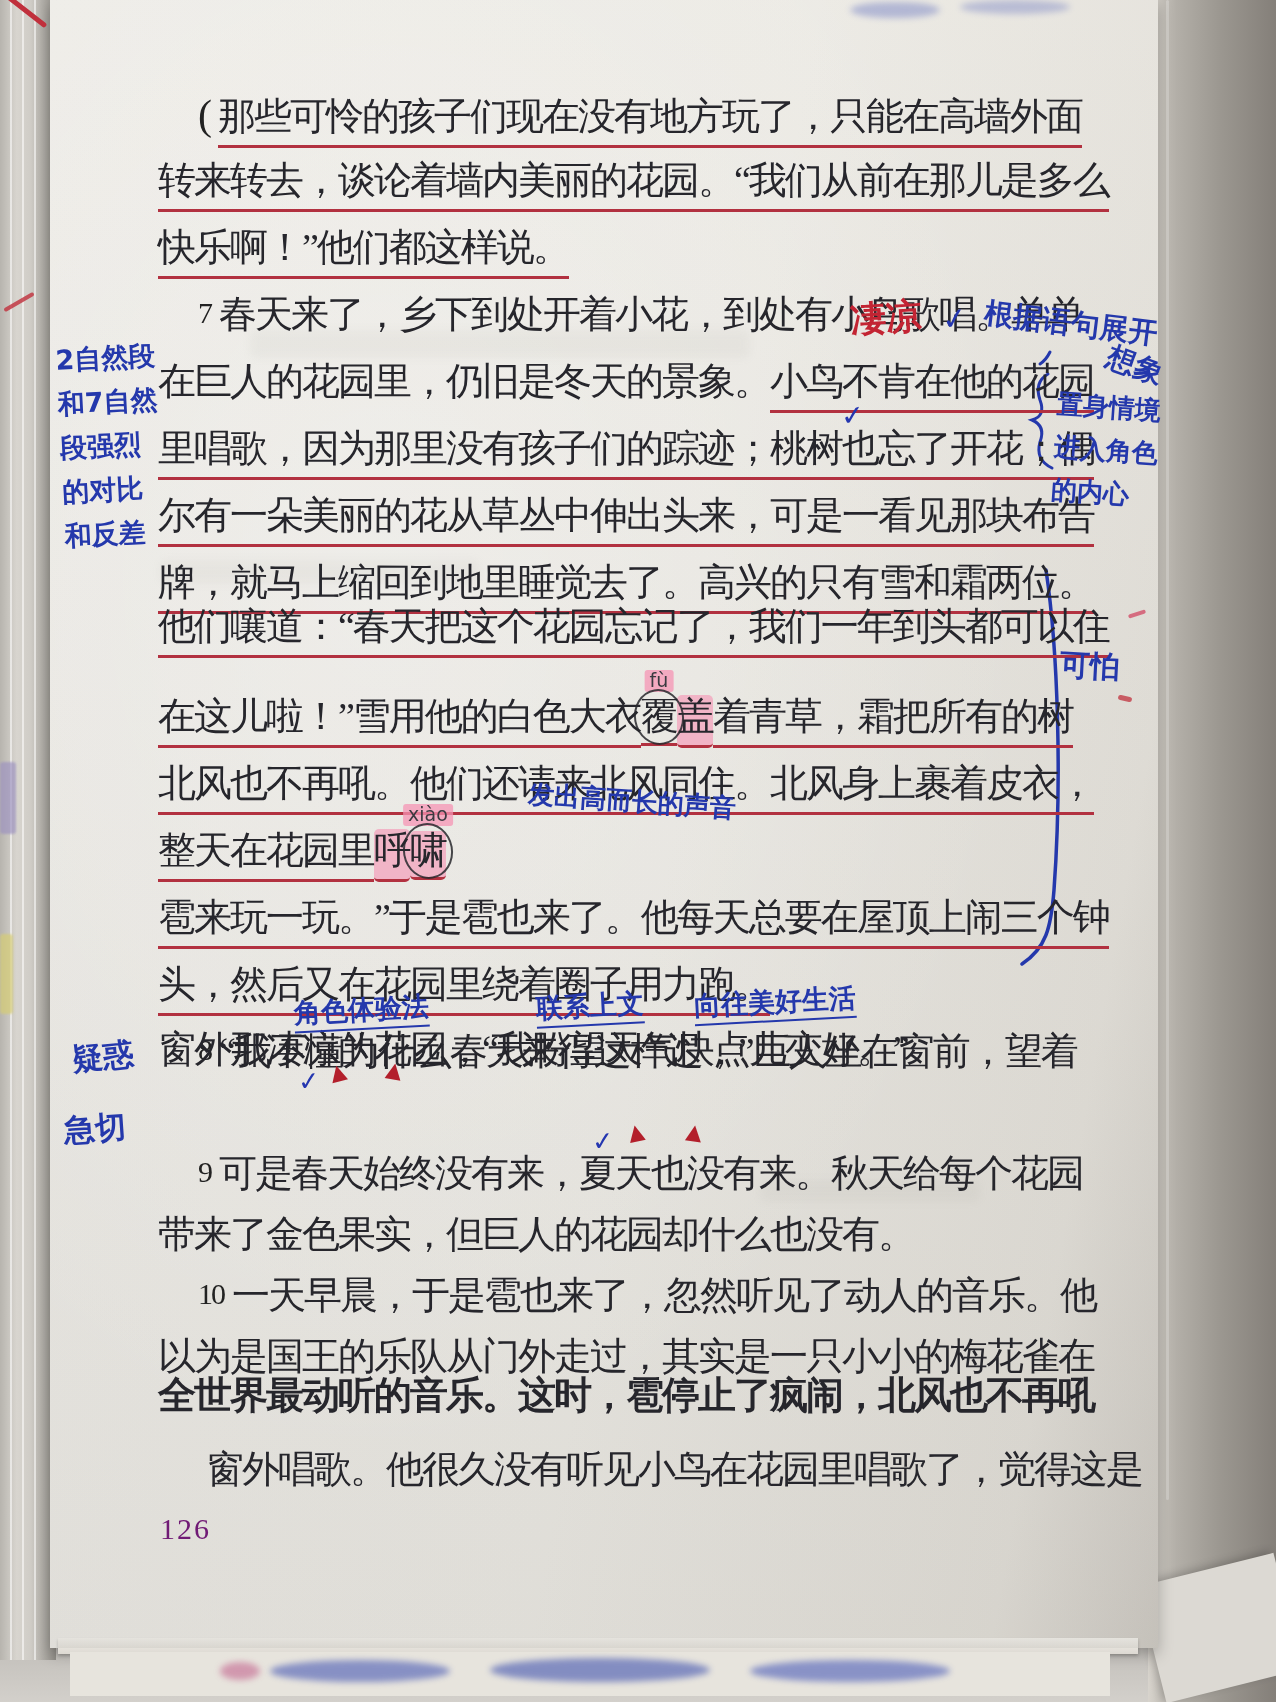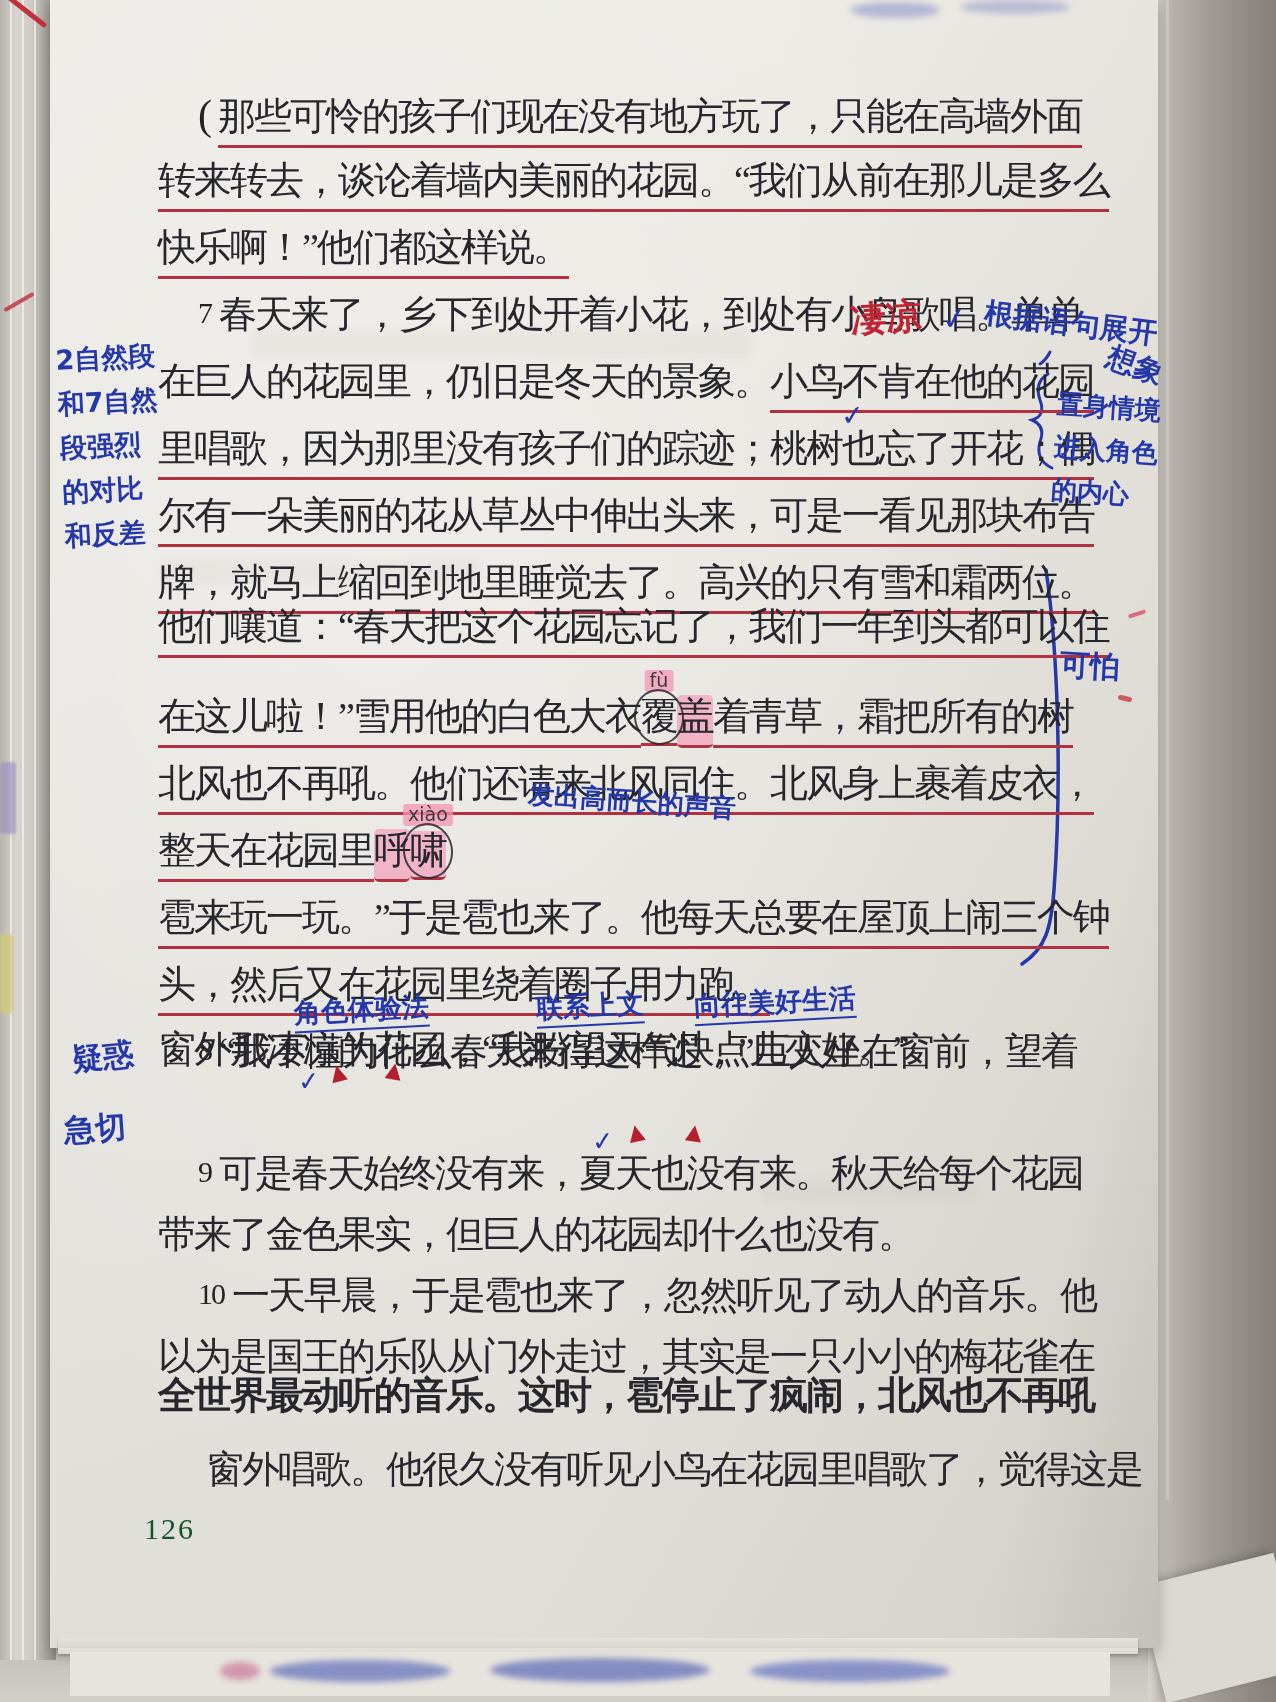--- a/index.html
+++ b/index.html
@@ -52,21 +52,21 @@
   
   .note{position:absolute;font-family:"DejaVu Sans",sans-serif;font-weight:bold;
         line-height:1.2;white-space:nowrap;}
   .note.blue{color:#2438ac;}
   .note.red{color:#c32433;}
   .note-u{border-bottom:2.5px solid #2438ac;padding-bottom:2px;}
   .mark{position:absolute;font-family:"DejaVu Sans",sans-serif;font-weight:bold;line-height:1;}
   .mark.blue{color:#2436b0;}
   .mark.red{color:#b31f2b;}
 
-  .page-number{position:absolute;left:144px;top:1512px;font-size:30px;color:#14532d;letter-spacing:2px;}
+  .page-number{position:absolute;left:160px;top:1512px;font-size:30px;color:#701a75;letter-spacing:2px;}
 
   
   .stroke{position:absolute;border-radius:4px;}
   .smudge{position:absolute;filter:blur(3px);opacity:.55;border-radius:50%;}
   .ghost{position:absolute;background:#9a9890;opacity:.08;filter:blur(4px);border-radius:6px;}
   svg.overlay{position:absolute;left:0;top:0;pointer-events:none;}
 </style>
 </head>
 <body>
 

